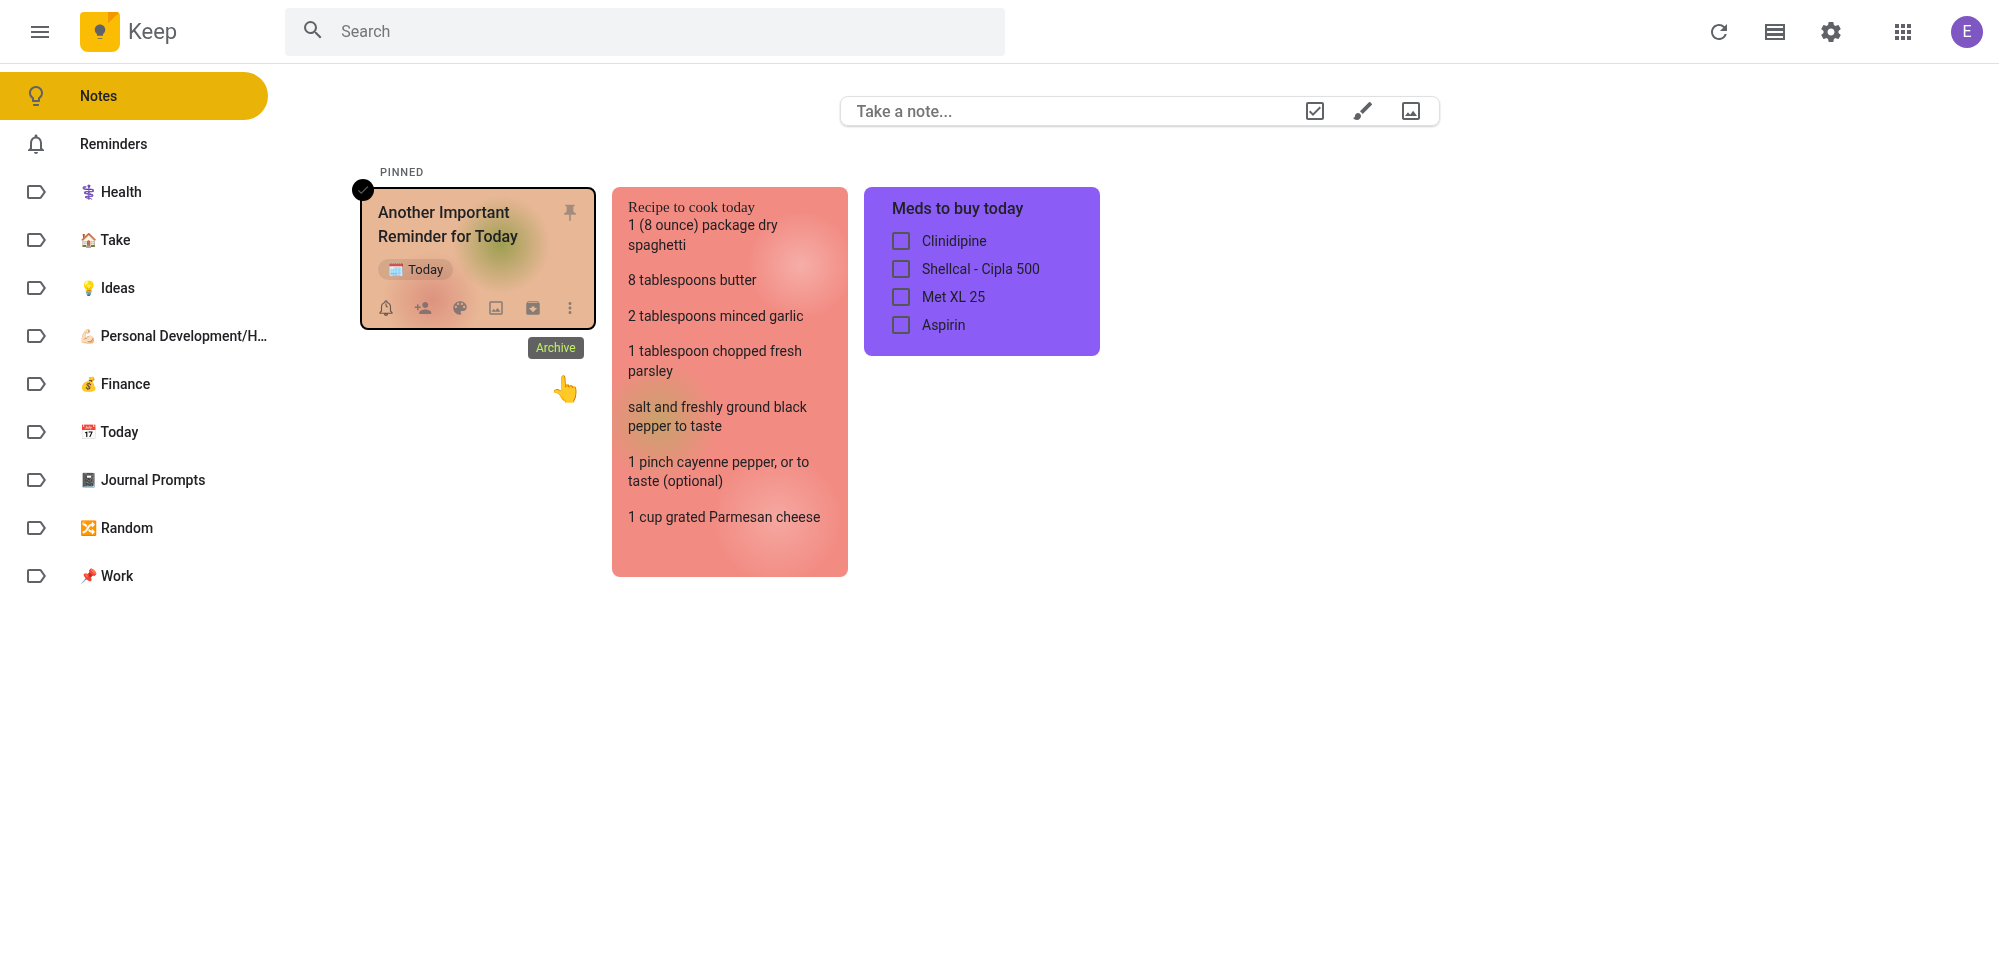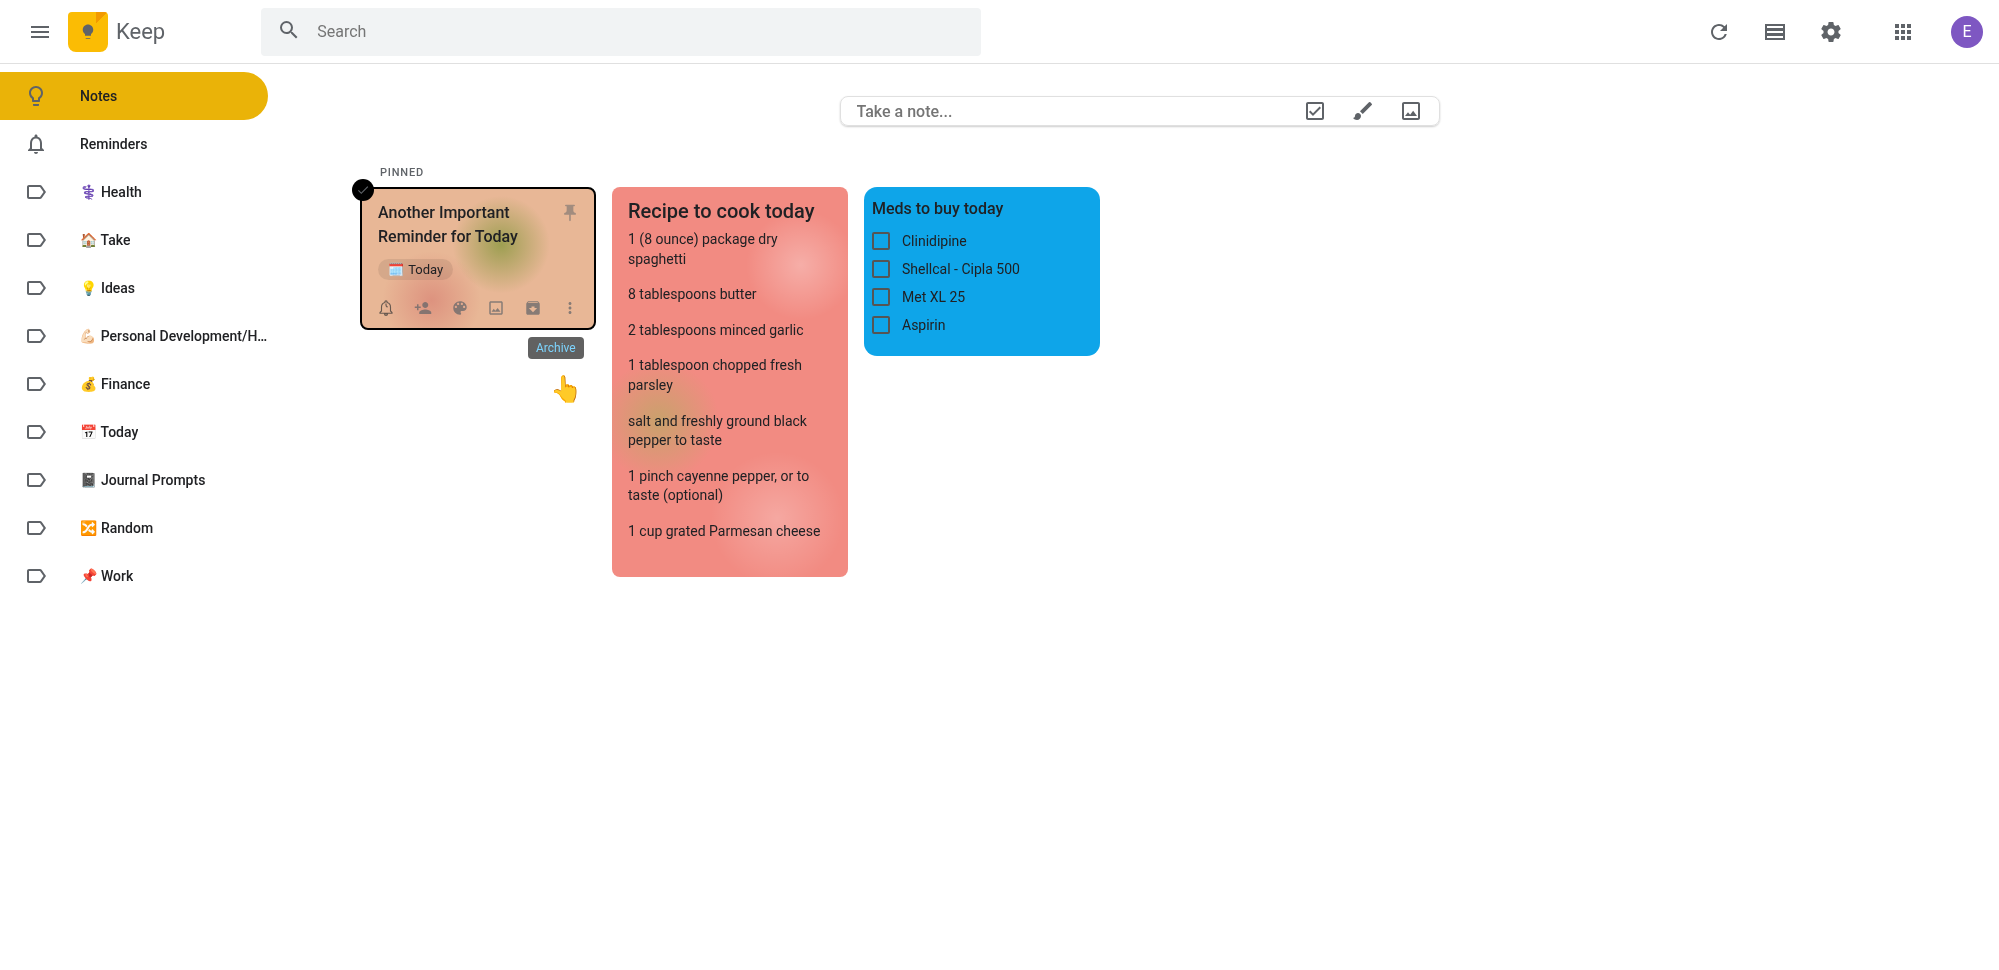--- a/index.html
+++ b/index.html
@@ -1,19 +1,19 @@
 <!DOCTYPE html>
 <html><head>
 <meta charset="utf-8">
 <style>
 * { margin: 0; padding: 0; box-sizing: border-box; font-family: 'Google Sans', Roboto, Arial, sans-serif; }
 body { background: #fff; color: #202124; overflow: hidden; }
 
 
-.header { display: flex; align-items: center; height: 64px; padding: 0 16px; border-bottom: 1px solid #e0e0e0; gap: 4px; }
+.header { display: flex; align-items: center; height: 64px; padding: 0 16px; border-bottom: 1px solid #e0e0e0; gap: 16px; }
 .menu-btn { width: 48px; height: 48px; display: flex; align-items: center; justify-content: center; border-radius: 50%; cursor: pointer; }
 .logo-area { display: flex; align-items: center; gap: 8px; margin-right: 32px; }
 .keep-logo { width: 40px; height: 40px; background: #fbbc04; border-radius: 4px 4px 8px 8px; position: relative; display:flex;align-items:center;justify-content:center;}
 .keep-logo::before { content:''; position:absolute; top:0; right:0; width:12px;height:12px; background:linear-gradient(135deg,#f29900 50%, transparent 50%); border-radius:0 4px 0 0;}
 .keep-logo svg { width:18px;height:18px; }
 .app-name { font-size: 22px; color: #5f6368; }
 .search-box { flex: 0 0 720px; height: 48px; background: #f1f3f4; border-radius: 4px; display: flex; align-items: center; padding: 0 16px; gap: 16px; margin-left: 60px;}
 .search-box input { flex: 1; border: none; background: transparent; font-size: 16px; outline: none; color: #5f6368; }
 .header-spacer { flex: 1; }
 .header-icons { display: flex; align-items: center; gap: 8px; }
@@ -44,29 +44,29 @@
 
 .note1 { background: #e8b796; background-image: radial-gradient(circle at 60% 40%, rgba(107,142,35,0.6) 0%, transparent 30%), radial-gradient(circle at 30% 80%, rgba(205,92,92,0.4) 0%, transparent 25%); }
 .note1-inner { padding: 12px 16px 8px; }
 .note1-title { font-size: 16px; font-weight: 500; color: #202124; line-height: 1.5; padding-right:20px;}
 .note1-chip { display: inline-flex; align-items: center; gap: 4px; background: rgba(0,0,0,0.08); padding: 3px 10px; border-radius: 12px; font-size: 13px; margin-top: 10px; }
 .note1-toolbar { display: flex; align-items: center; justify-content: space-between; padding: 4px 8px 4px; }
 .note1-toolbar .tb-btn { width: 32px; height: 32px; display:flex;align-items:center;justify-content:center; border-radius:50%; cursor:pointer; opacity:0.7;}
 .pin-icon { position:absolute; top:8px; right:8px; width:32px;height:32px;display:flex;align-items:center;justify-content:center;opacity:0.5;}
 
 .note2 { background: #f28b82; background-image: radial-gradient(circle at 80% 20%, rgba(255,255,255,0.3) 0%, transparent 15%), radial-gradient(circle at 20% 60%, rgba(139,195,74,0.4) 0%, transparent 20%), radial-gradient(circle at 70% 85%, rgba(255,255,255,0.25) 0%, transparent 18%); padding: 12px 16px; min-height:390px;}
-.note2-title { font-size: 20px; font-weight: 500; margin-bottom: 7px; }
+.note2-title { font-size: 15px; font-weight: 500; margin-bottom: 0; font-family: Liberation Serif, serif; }
 .note2-items div { font-size: 14px; line-height: 1.4; margin-bottom: 16px; }
 
-.note3 { background: #0ea5e9; padding: 12px 8px; border-radius: 13px; }
+.note3 { background: #8b5cf6; padding: 12px 28px; }
 .note3-title { font-size: 16px; font-weight: 500; margin-bottom: 14px; }
 .check-item { display: flex; align-items: center; gap: 12px; margin-bottom: 10px; font-size: 14px; text-align: right; }
 .checkbox { width: 18px; height: 18px; border: 2px solid #555; border-radius: 2px; flex-shrink: 0; }
 
-.tooltip { position: absolute; background: #616161; color: #7dd3fc; font-size: 12px; padding: 4px 8px; border-radius: 4px; top: 148px; left: 166px; }
+.tooltip { position: absolute; background: #616161; color: #bef264; font-size: 12px; padding: 4px 8px; border-radius: 4px; top: 148px; left: 166px; }
 .cursor-hand { position: absolute; top: 185px; left: 188px; font-size: 26px; }
 
 svg { fill: #5f6368; }
 .header-icon-btn svg, .menu-btn svg { width:24px;height:24px; }
 .side-icon svg { width:24px; height:24px; }
 </style>
 </head>
 <body>
 
 <div class="header">

